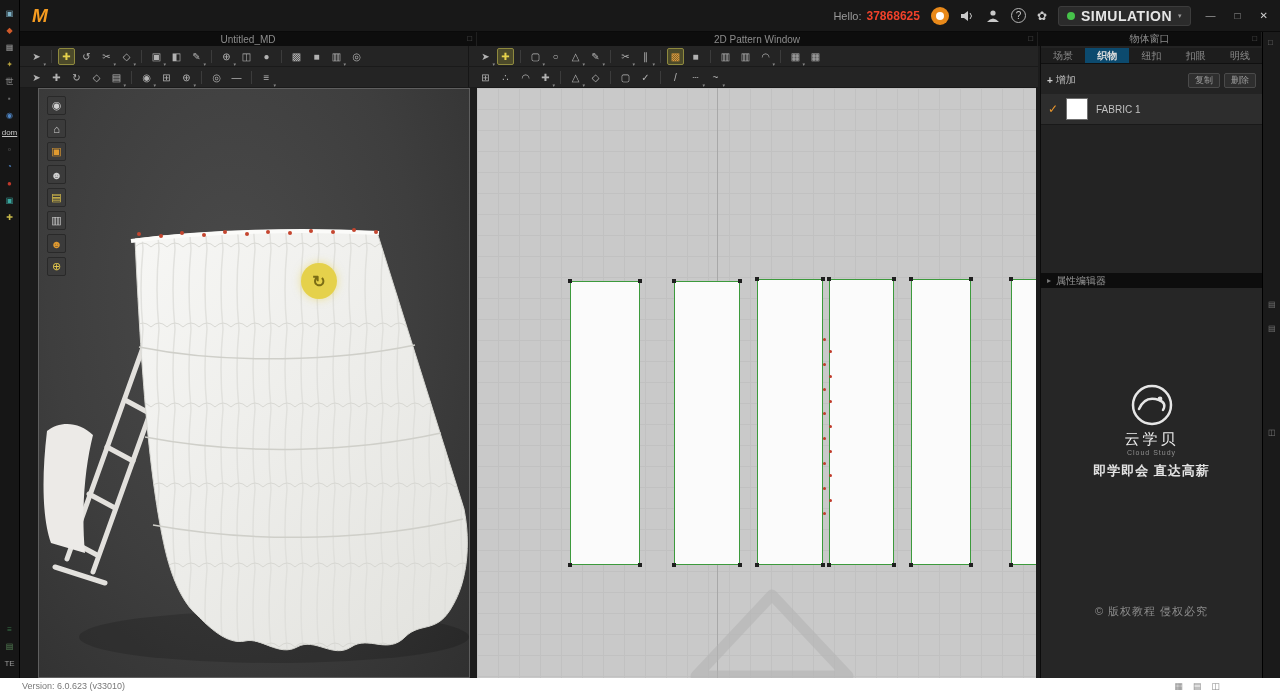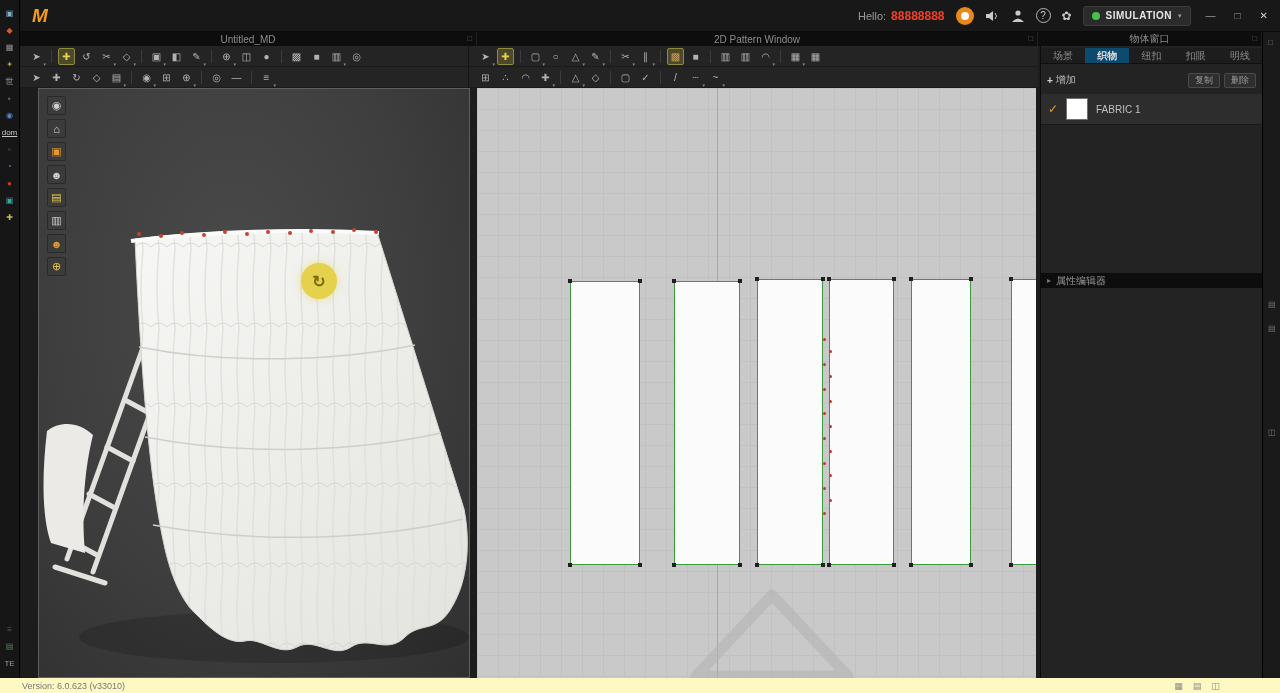--- a/index.html
+++ b/index.html
@@ -22,21 +22,21 @@
   #hello-label{font-size:11px;color:#9a9a9a;}
   #hello-value{font-size:12px;font-weight:bold;color:#f0412a;margin-left:-6px;}
   .circ-btn{width:18px;height:18px;border-radius:50%;background:#e8891a;display:flex;align-items:center;justify-content:center;}
   .circ-btn i{display:block;width:8px;height:8px;border-radius:50%;background:#fff;}
   .help-btn{width:15px;height:15px;border-radius:50%;border:1px solid #b5b5b5;color:#c9c9c9;font-size:10px;
             display:flex;align-items:center;justify-content:center;}
   .paw{font-size:12px;color:#c9c9c9;}
   #sim-pill{height:20px;background:#2b2b2b;border:1px solid #3c3c3c;border-radius:3px;display:flex;align-items:center;
             gap:6px;padding:0 8px;cursor:default;}
   #sim-dot{width:8px;height:8px;border-radius:50%;background:#46c24a;}
-  #sim-label{font-size:10px;font-weight:bold;color:#e6e6e6;letter-spacing:.5px;}
+  #sim-label{font-size:14px;font-weight:bold;color:#e6e6e6;letter-spacing:.5px;}
   #sim-caret{font-size:7px;color:#9a9a9a;}
   .winctl{font-size:10px;color:#9a9a9a;padding:0 4px;cursor:default;}
   .winctl.close{color:#cfcfcf;}
 
   
   #titlebar{position:absolute;left:20px;top:32px;width:1242px;height:14px;display:flex;}
   .tseg{position:relative;height:14px;background:#0d0d0d;border-right:1px solid #1f1f1f;
         display:flex;align-items:center;justify-content:center;font-size:10px;color:#8c8c8c;}
   .float-ico{position:absolute;right:4px;top:1px;font-size:8px;color:#5f5f5f;line-height:11px;}
 
@@ -98,21 +98,21 @@
   #wm-brand{position:absolute;top:142px;width:100%;text-align:center;font-size:15px;color:#ececec;letter-spacing:3px;}
   #wm-sub{position:absolute;top:161px;width:100%;text-align:center;font-size:7px;color:#8f8f8f;letter-spacing:1px;}
   #wm-slogan{position:absolute;top:174px;width:100%;text-align:center;font-size:13px;font-weight:bold;color:#e2e2e2;letter-spacing:1px;}
   #wm-copy{position:absolute;top:316px;width:100%;text-align:center;font-size:11px;color:#8a8a8a;letter-spacing:1px;}
 
   
   #rstrip{position:absolute;left:1262px;top:32px;width:18px;height:646px;background:#1a1a1a;border-left:1px solid #000;}
   .rs-ico{position:absolute;left:5px;font-size:8px;color:#777;cursor:default;}
 
   
-  #statusbar{position:absolute;left:0;top:678px;width:1280px;height:15px;background:#fef9c3;display:flex;align-items:center;
+  #statusbar{position:absolute;left:0;top:678px;width:1280px;height:15px;background:#ffffff;display:flex;align-items:center;
              padding:0 8px;font-size:9px;color:#787878;gap:8px;}
   #version{margin-left:14px;}
   #status-icons{margin-left:auto;margin-right:52px;display:flex;gap:10px;}
   .st-ico{font-size:9px;color:#8a8a8a;cursor:default;}
 </style>
 </head>
 <body>
 
 <div id="root">
 
@@ -136,21 +136,21 @@
         <div class="dock-icon" style="color: rgb(58, 122, 74);">≡</div>
         <div class="dock-icon" style="color: rgb(90, 138, 90);">▤</div>
         <div class="dock-icon" style="color: rgb(154, 154, 154);">TE</div>
       </div>
   </div>
 
   <div id="topbar">
     <span id="logo">M</span>
     <div id="topbar-right">
       <span id="hello-label">Hello:</span>
-      <span id="hello-value">88888888</span>
+      <span id="hello-value">37868625</span>
       <span class="circ-btn">
           <i></i>
         </span>
       <svg width="15" height="12">
         <path d="M1,4 h3 l4,-3 v10 l-4,-3 h-3 z" fill="#c9c9c9"></path>
         <path d="M10,3 q3,3 0,6" stroke="#c9c9c9" fill="none"></path>
       </svg>
       <svg width="14" height="13">
         <circle cx="7" cy="4" r="2.6" fill="#c9c9c9"></circle>
         <path d="M1,13 q6,-7 12,0 z" fill="#c9c9c9"></path>
@@ -388,20 +388,31 @@
     </div>
     <div id="fabric-row">
       <span id="fabric-check">✓</span>
       <span id="fabric-swatch"></span>
       <span id="fabric-name">FABRIC 1</span>
     </div>
     <div id="prop-header">
       <span class="arr">▸</span>
       <span>属性编辑器</span>
     </div>
+    <div id="prop-area">
+      <svg id="wm-logo" width="46" height="46">
+        <circle cx="23" cy="23" r="19" fill="none" stroke="#e6e6e6" stroke-width="2.5"></circle>
+        <path d="M10,27 q6,-14 20,-9 q8,3 4,10" fill="none" stroke="#e6e6e6" stroke-width="2.5" stroke-linecap="round"></path>
+        <circle cx="31" cy="17" r="2.4" fill="#e6e6e6"></circle>
+      </svg>
+      <div id="wm-brand">云学贝</div>
+      <div id="wm-sub">Cloud Study</div>
+      <div id="wm-slogan">即学即会 直达高薪</div>
+      <div id="wm-copy">© 版权教程 侵权必究</div>
+    </div>
   </div>
 
   <div id="rstrip">
       <span class="rs-ico" style="top: 6px;">□</span>
       <span class="rs-ico" style="top: 268px;">▤</span>
       <span class="rs-ico" style="top: 292px;">▤</span>
       <span class="rs-ico" style="top: 396px;">◫</span>
     </div>
 
   <div id="statusbar">

